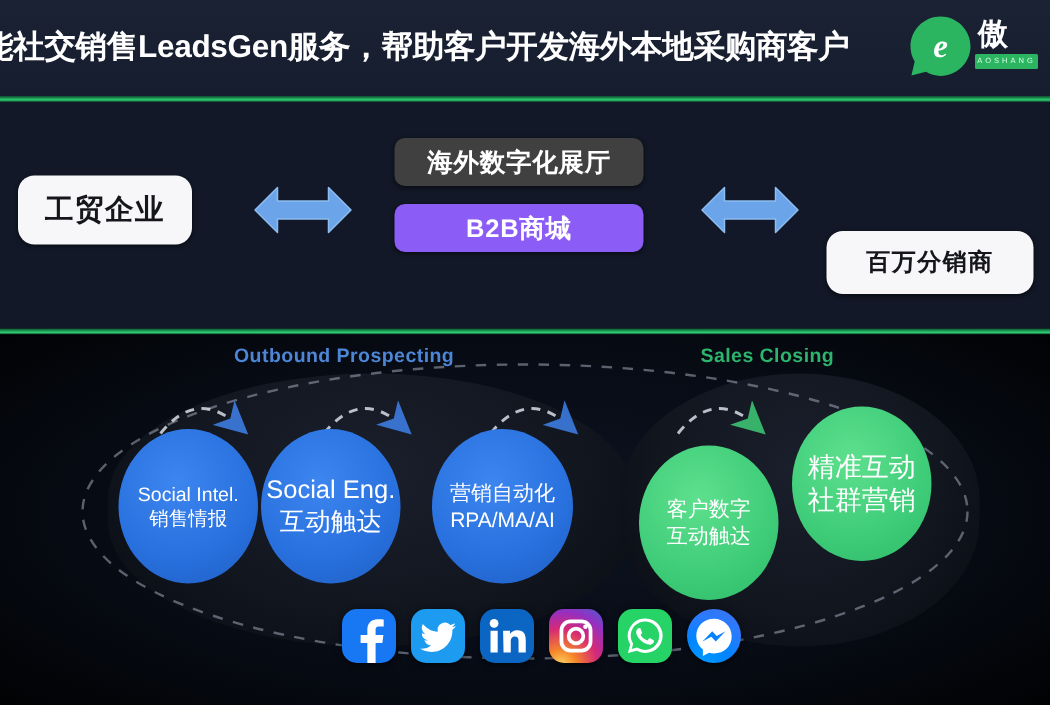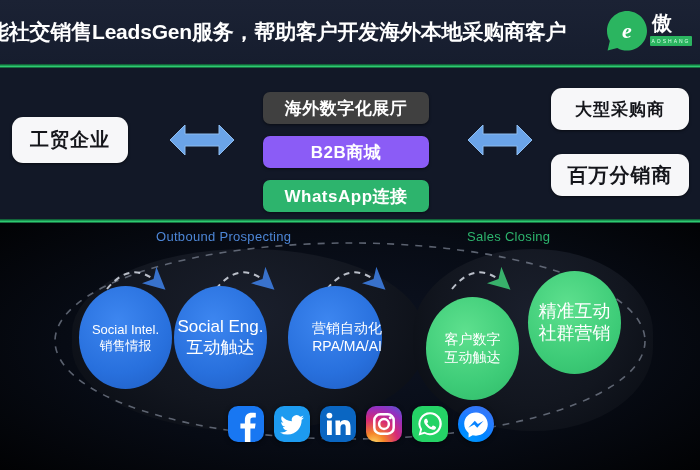--- a/index.html
+++ b/index.html
@@ -35,58 +35,58 @@
 
   
   #band{position:absolute;left:0;top:68px;width:700px;height:151px;
         background:#121827;}
 
   .wbox{position:absolute;background:#f7f7f9;border-radius:11px;
         display:flex;align-items:center;justify-content:center;
         color:#15161b;font-weight:700;box-shadow:0 1px 3px rgba(0,0,0,.55);}
   #box-gongmao{left:12px;top:49px;width:116px;height:46px;font-size:19px;letter-spacing:1px;}
   #box-buyer  {left:551px;top:20px;width:138px;height:42px;font-size:17px;letter-spacing:1px;}
-  #box-distrib{left:551px;top:86px;width:138px;height:42px;font-size:20px;letter-spacing:1px;}
+  #box-distrib{left:551px;top:86px;width:138px;height:42px;font-size:16px;letter-spacing:1px;}
 
   .pill{position:absolute;left:263px;width:166px;height:32px;border-radius:7px;
         display:flex;align-items:center;justify-content:center;
         font-size:17px;font-weight:700;color:#ffffff;letter-spacing:.5px;
         box-shadow:0 1px 3px rgba(0,0,0,.5);}
   #pill-hall  {top:24px;background:#404040;}
   #pill-b2b   {top:68px;background:#8b5cf6;}
   #pill-wa    {top:112px;background:#2db46d;}
 
   .arrow-dbl{position:absolute;width:68px;height:46px;}
   #arrow-left {left:168px;top:49px;}
   #arrow-right{left:466px;top:49px;}
 
   
   #lower{position:absolute;left:0;top:223px;width:700px;height:247px;
          background:radial-gradient(ellipse 520px 200px at 350px 120px,#0d1322 0%,#070b14 55%,#000000 100%);}
 
-  .sec-label{position:absolute;font-size:13px;font-weight:400;letter-spacing:.3px;text-align:center;}
+  .sec-label{position:absolute;font-size:13px;font-weight:700;letter-spacing:.3px;text-align:center;}
   #label-outbound{left:156px;top:6px;color:#4d86d6;}
   #label-closing {left:467px;top:6px;color:#2db46d;}
 
   
   .blob{position:absolute;border-radius:50%/46%;
         background:radial-gradient(ellipse at 50% 35%,#1a1f2c 0%,#12161f 55%,#070a10 100%);}
   #blob-left {left:72px;top:26px;width:352px;height:182px;}
   #blob-right{left:413px;top:26px;width:240px;height:182px;}
 
   .bubble{position:absolute;border-radius:50%;display:flex;flex-direction:column;
           align-items:center;justify-content:center;color:#ffffff;
           font-weight:400;text-align:center;line-height:1.22;}
   .bubble .ln{display:block;white-space:nowrap;}
   .b-blue {background:radial-gradient(circle at 42% 34%,#3d86f0 0%,#2870dd 60%,#1f5dc2 100%);}
   .b-green{background:radial-gradient(circle at 42% 34%,#5ee08e 0%,#3ecc78 60%,#2fba68 100%);}
 
   #bub1{left:79px; top:63px;width:93px;height:103px;font-size:13px;}
   #bub2{left:174px;top:63px;width:93px;height:103px;font-size:17px;}
-  #bub3{left:288px;top:63px;width:94px;height:103px;font-size:14px;align-items:flex-end;}
+  #bub3{left:288px;top:63px;width:94px;height:103px;font-size:14px;}
   #bub4{left:426px;top:74px;width:93px;height:103px;font-size:14px;}
   #bub5{left:528px;top:48px;width:93px;height:103px;font-size:18px;}
 
   #arcs{position:absolute;left:0;top:0;width:700px;height:247px;}
   #bigellipse{position:absolute;left:0;top:0;width:700px;height:247px;}
 
   
   #social{position:absolute;left:228px;top:178px;width:272px;height:46px;
           display:flex;align-items:center;gap:10px;}
   .sicon{width:36px;height:36px;border-radius:10px;position:relative;flex:0 0 auto;
@@ -118,27 +118,25 @@
   <div id="band">
 
     <div class="wbox" id="box-gongmao">工贸企业</div>
 
     <svg class="arrow-dbl" id="arrow-left" viewBox="0 0 68 46">
       <path d="M2 23 L17 8 L17 17 L51 17 L51 8 L66 23 L51 38 L51 29 L17 29 L17 38 Z" fill="#6ba4e8" stroke="#8dbcf0" stroke-width="1" stroke-linejoin="round"></path>
     </svg>
 
     <div class="pill" id="pill-hall">海外数字化展厅</div>
     <div class="pill" id="pill-b2b">B2B商城</div>
-    <div class="pill" id="pill-wa">WhatsApp连接</div>
 
     <svg class="arrow-dbl" id="arrow-right" viewBox="0 0 68 46">
       <path d="M2 23 L17 8 L17 17 L51 17 L51 8 L66 23 L51 38 L51 29 L17 29 L17 38 Z" fill="#6ba4e8" stroke="#8dbcf0" stroke-width="1" stroke-linejoin="round"></path>
     </svg>
 
-    <div class="wbox" id="box-buyer">大型采购商</div>
     <div class="wbox" id="box-distrib">百万分销商</div>
   </div>
 
   <div class="divider" id="divider-mid"></div>
 
   <div id="lower">
 
     <div class="sec-label" id="label-outbound">Outbound Prospecting</div>
     <div class="sec-label" id="label-closing">Sales Closing</div>
 

